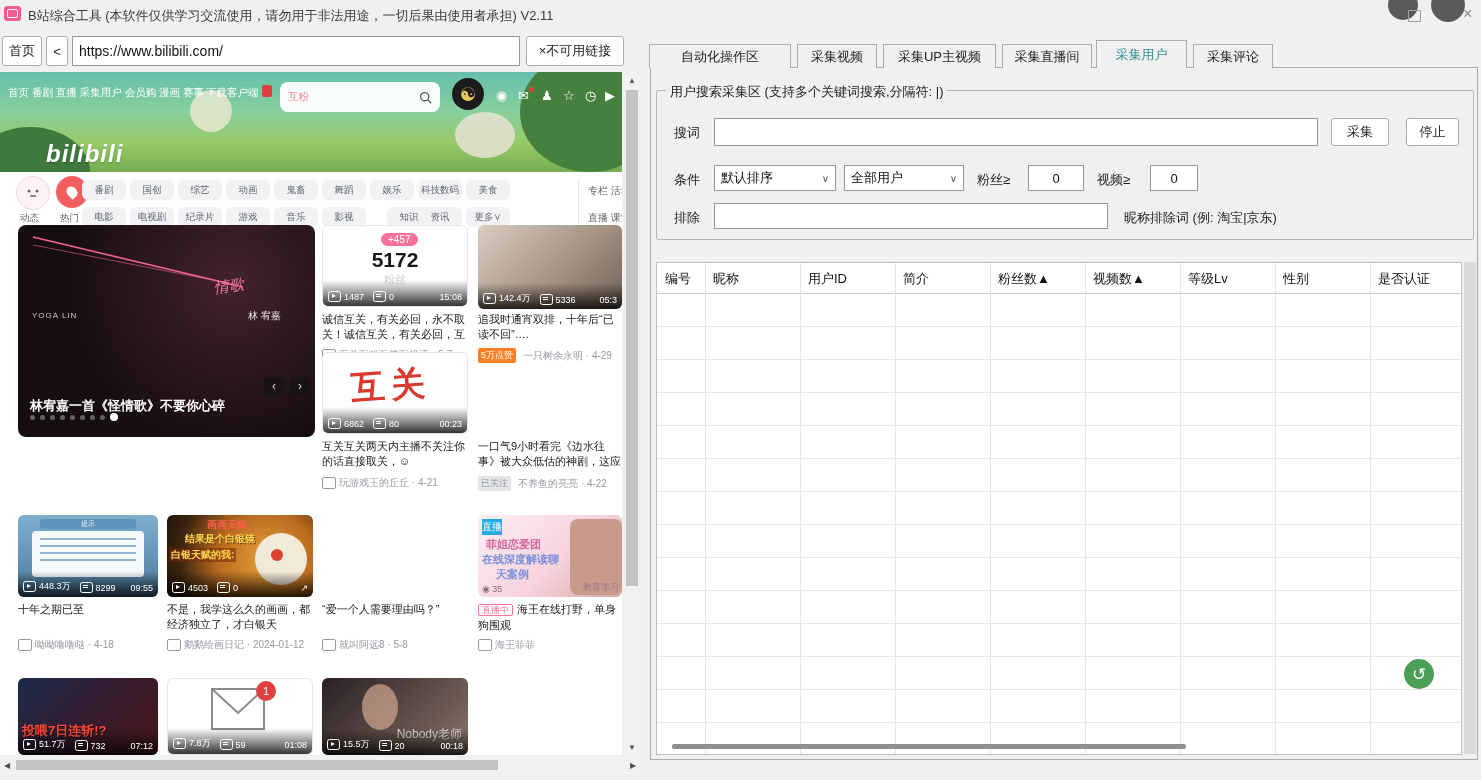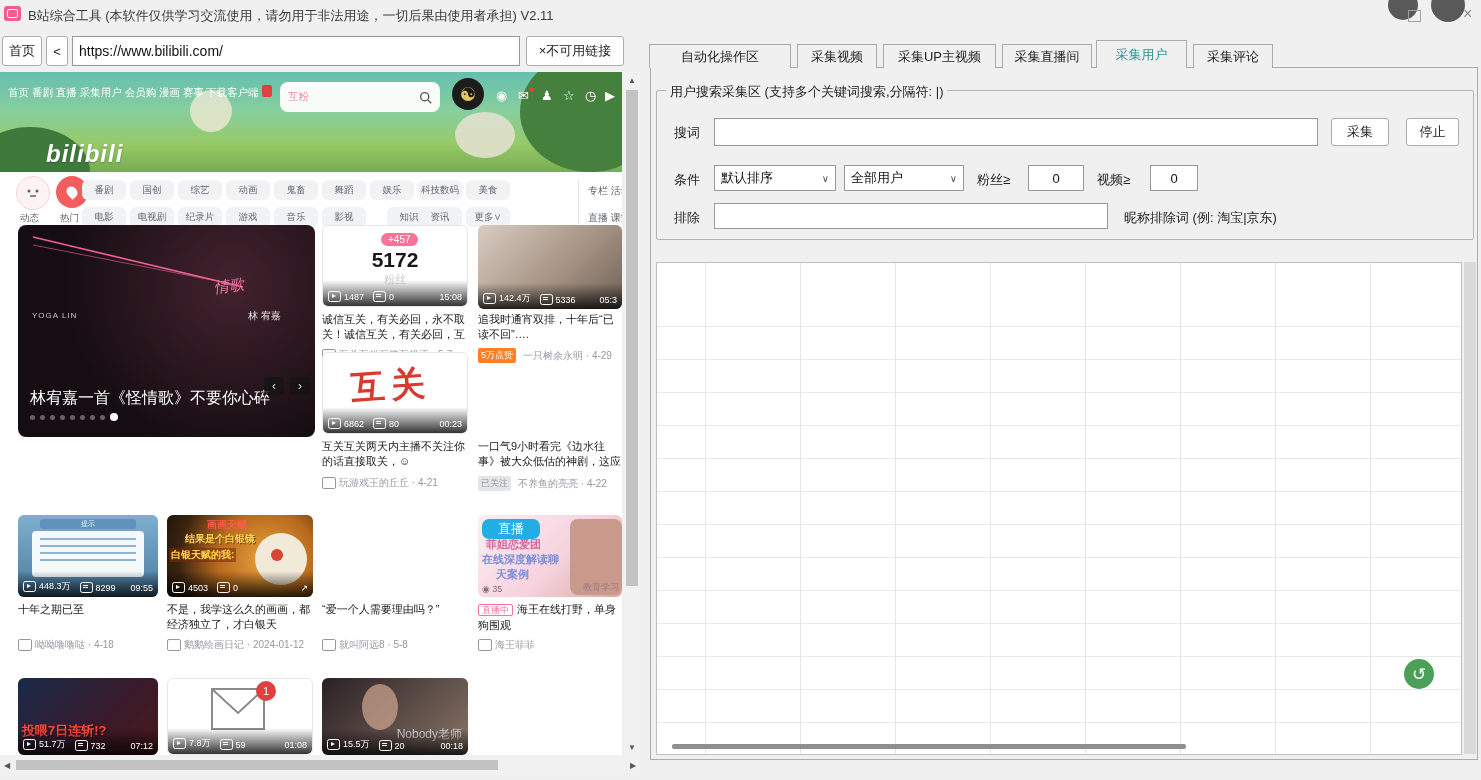--- a/index.html
+++ b/index.html
@@ -149,21 +149,21 @@
   </div>
 
   <div class="thumb" style="left:18px;top:153px;width:297px;height:212px;border-radius:8px;background:radial-gradient(circle at 72% 28%,#43222e,#150d11 65%)">
     <svg width="297" height="120" style="position:absolute;left:0;top:0">
       <path d="M15 12 L225 62" stroke="#f06292" stroke-width="1.6" fill="none"></path>
       <path d="M15 20 L210 58" stroke="#f06292" stroke-width="1" fill="none" opacity=".6"></path>
     </svg>
     <div class="abs" style="left:196px;top:52px;color:#f57ba6;font-size:15px;font-style:italic;transform:rotate(-8deg)">情歌</div>
     <div class="abs" style="left:14px;top:86px;color:#cfc6c9;font-size:8px;letter-spacing:1px">YOGA LIN</div>
     <div class="abs" style="left:230px;top:84px;color:#e8e2e4;font-size:10px">林 宥嘉</div>
-    <div class="abs" style="left:12px;top:163px;color:#fff;font-size:16px;font-weight:normal;white-space:nowrap">林宥嘉一首《怪情歌》不要你心碎</div>
+    <div class="abs" style="left:12px;top:172px;color:#fff;font-size:13px;font-weight:bold;white-space:nowrap">林宥嘉一首《怪情歌》不要你心碎</div>
     <div class="abs" style="left:12px;top:188px;display:flex;gap:5px;align-items:center">
       <i style="width:5px;height:5px;border-radius:50%;background:rgba(255,255,255,.35)"></i>
         <i style="width:5px;height:5px;border-radius:50%;background:rgba(255,255,255,.35)"></i>
         <i style="width:5px;height:5px;border-radius:50%;background:rgba(255,255,255,.35)"></i>
         <i style="width:5px;height:5px;border-radius:50%;background:rgba(255,255,255,.35)"></i>
         <i style="width:5px;height:5px;border-radius:50%;background:rgba(255,255,255,.35)"></i>
         <i style="width:5px;height:5px;border-radius:50%;background:rgba(255,255,255,.35)"></i>
         <i style="width:5px;height:5px;border-radius:50%;background:rgba(255,255,255,.35)"></i>
         <i style="width:5px;height:5px;border-radius:50%;background:rgba(255,255,255,.35)"></i>
         <i style="width:8px;height:8px;border-radius:50%;background:#fff"></i>
@@ -287,21 +287,21 @@
     </div>
 
   <div class="cap" style="left:322px;top:530px;width:146px;height:16px">“爱一个人需要理由吗？”</div>
   <div class="upl" style="left:322px;top:566px;width:146px">
       <i class="upic"></i>
       <span>就叫阿远8 · 5-8</span>
     </div>
 
   <div class="thumb" style="left:478px;top:443px;width:144px;height:82px;background:linear-gradient(135deg,#fdeef3,#f6d3de 55%,#d8a9a0)">
     <div class="blob" style="left:92px;top:4px;width:52px;height:76px;background:#c99a8c;border-radius:8px"></div>
-    <div class="abs" style="left:4px;top:4px;background:#23ade5;color:#fff;font-size:13px;border-radius:7px;padding:1px 16px">直播</div>
+    <div class="abs" style="left:4px;top:4px;background:#23ade5;color:#fff;font-size:10px;border-radius:0;padding:1px 0">直播</div>
     <div class="abs" style="left:8px;top:22px;color:#d4679f;font-size:11px;font-weight:bold">菲姐恋爱团</div>
     <div class="abs" style="left:4px;top:37px;color:#7a8fd9;font-size:11px;font-weight:bold">在线深度解读聊</div>
     <div class="abs" style="left:18px;top:52px;color:#7a8fd9;font-size:11px;font-weight:bold">天案例</div>
     <div class="abs" style="left:4px;bottom:3px;color:#8a6a74;font-size:9px">◉ <span>35</span></div>
     <div class="abs" style="right:3px;bottom:3px;color:#9a7a84;font-size:9px">教育学习</div>
   </div>
   <div class="cap" style="left:478px;top:530px;width:144px;height:30px"><span class="badge-pink">直播中</span><span>海王在线打野，单身狗围观</span></div>
   <div class="upl" style="left:478px;top:566px;width:144px">
       <i class="upic"></i>
       <span>海王菲菲</span>
@@ -396,20 +396,31 @@
 <div class="abs flabel" style="left:977px;top:171px">粉丝≥</div>
 <input class="abs inp" style="left: 1028px; top: 165px; width: 56px; height: 26px; text-align: center;" value="0">
 <div class="abs flabel" style="left:1097px;top:171px">视频≥</div>
 <input class="abs inp" style="left: 1150px; top: 165px; width: 48px; height: 26px; text-align: center;" value="0">
 
 <div class="abs flabel" style="left:674px;top:209px">排除</div>
 <input class="abs inp" style="left: 714px; top: 203px; width: 394px; height: 26px;">
 <div class="abs flabel" style="left:1124px;top:209px">昵称排除词 (例: 淘宝|京东)</div>
 
 <div class="abs" id="utable">
+  <div id="thead">
+    <span class="th" style="left:8px">编号</span>
+    <span class="th" style="left:56px">昵称</span>
+    <span class="th" style="left:151px">用户ID</span>
+    <span class="th" style="left:246px">简介</span>
+    <span class="th" style="left:341px">粉丝数▲</span>
+    <span class="th" style="left:436px">视频数▲</span>
+    <span class="th" style="left:531px">等级Lv</span>
+    <span class="th" style="left:626px">性别</span>
+    <span class="th" style="left:721px">是否认证</span>
+  </div>
   <div id="tbody"></div>
   <div class="vline" style="left:48px"></div>
   <div class="vline" style="left:143px"></div>
   <div class="vline" style="left:238px"></div>
   <div class="vline" style="left:333px"></div>
   <div class="vline" style="left:428px"></div>
   <div class="vline" style="left:523px"></div>
   <div class="vline" style="left:618px"></div>
   <div class="vline" style="left:713px"></div>
 </div>

